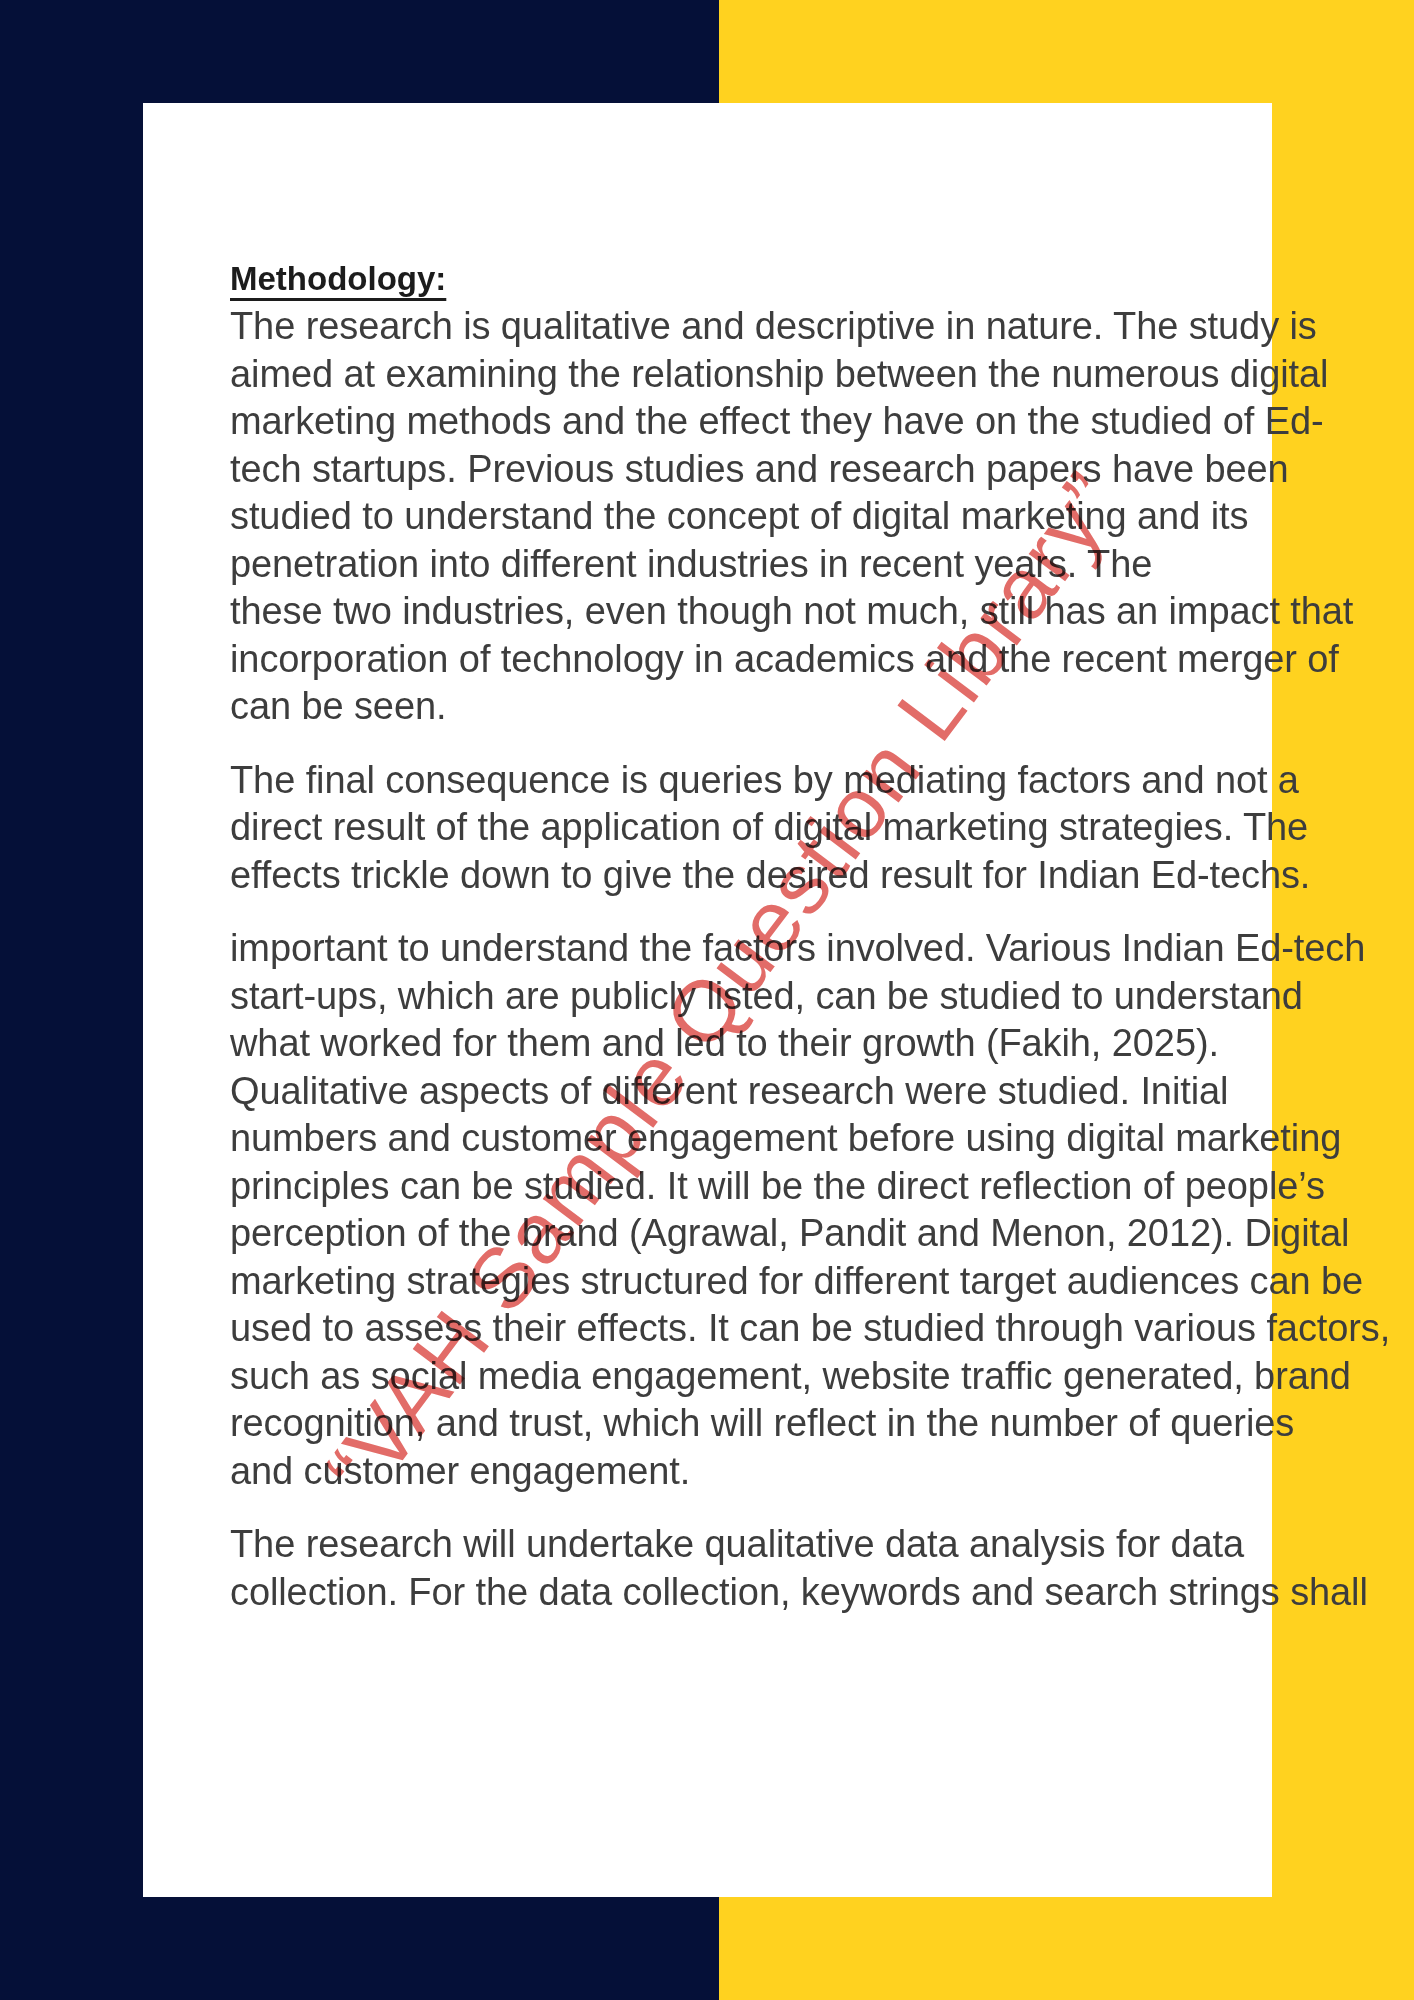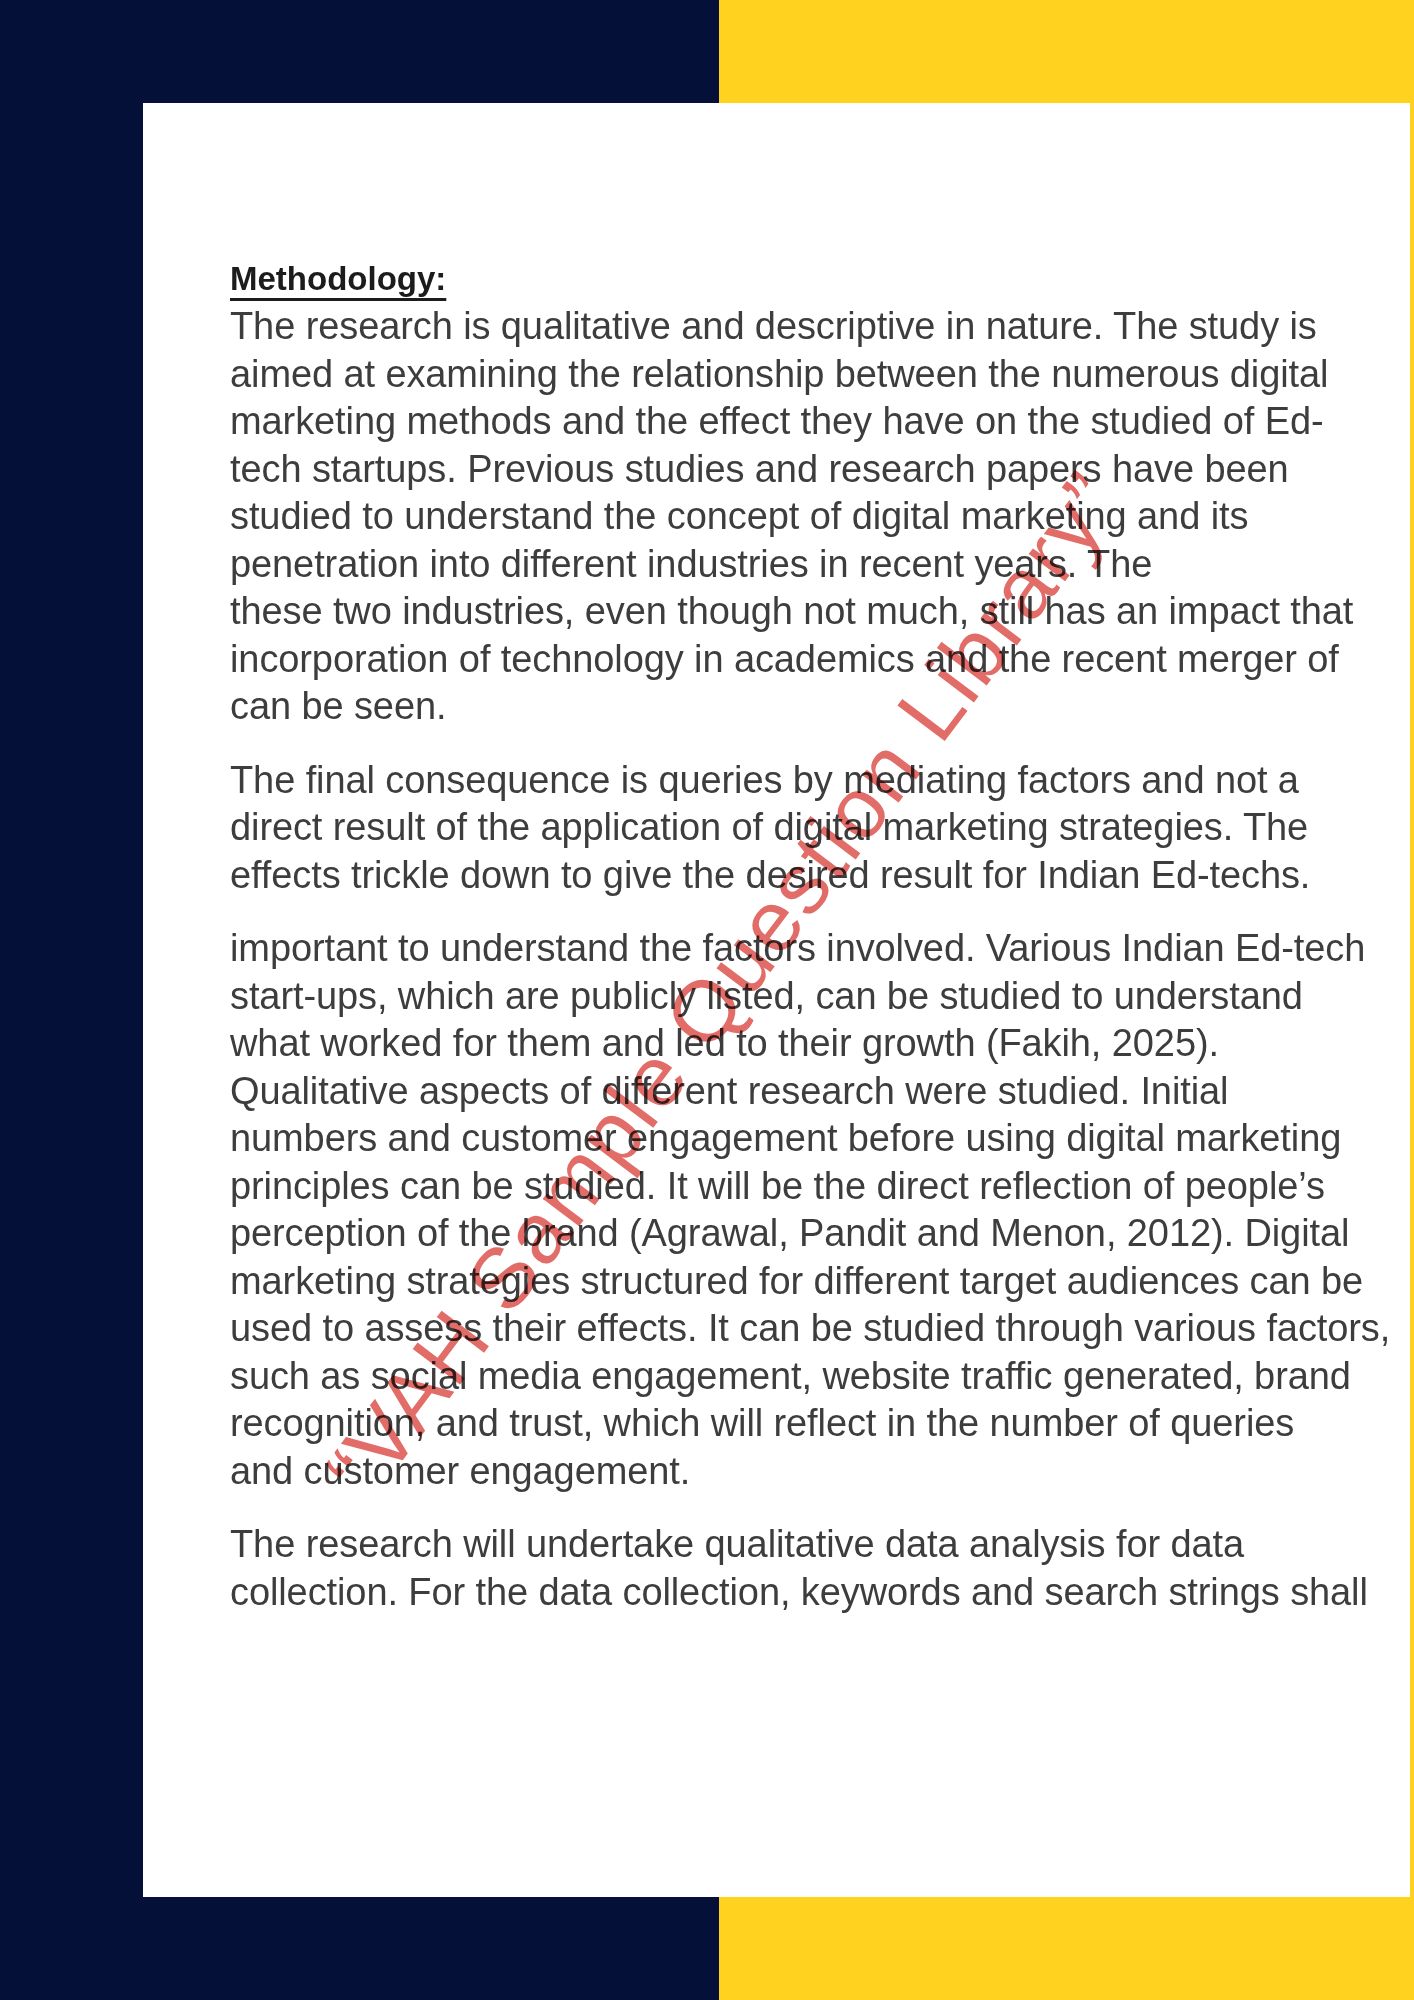--- a/index.html
+++ b/index.html
@@ -6,21 +6,21 @@
   body {
     width: 1414px; height: 2000px;
     position: relative; overflow: hidden;
     font-family: "Liberation Sans", sans-serif;
     background: var(--navy, #051038);
   }
   .bg-left  { position: absolute; left: 0;     top: 0; width: 719px; height: 2000px; background: var(--navy, #051038); }
   .bg-right { position: absolute; left: 719px; top: 0; width: 695px; height: 2000px; background: var(--yellow, #ffd21f); }
   .paper {
     position: absolute; left: 143px; top: 103px;
-    width: 1267px; height: 1794px;
+    width: 1129px; height: 1794px;
     background: var(--paper, #ffffff);
   }
   .content { position: absolute; left: 87px; top: 152px; width: 985px; }
   .heading {
     margin: 0;
     font-size: 33px; font-weight: bold;
     color: var(--heading_text, #1c1c1c);
     height: 48px; line-height: 48px;
     text-decoration: underline;
     text-decoration-thickness: 3px;

